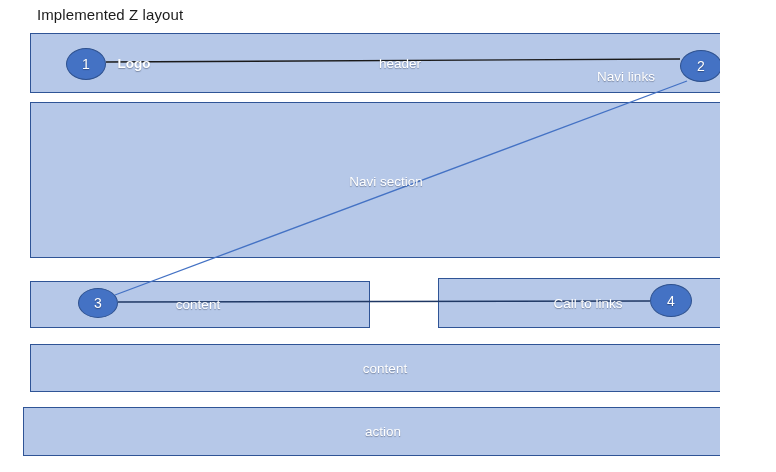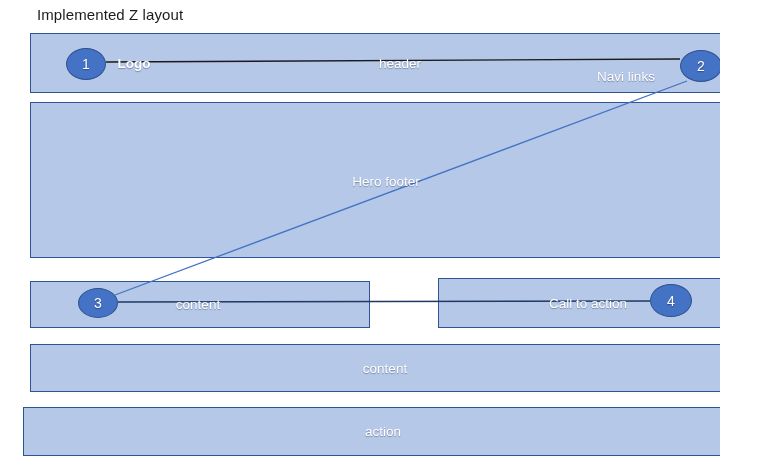--- a/index.html
+++ b/index.html
@@ -83,23 +83,23 @@
 
   <svg class="lines" viewBox="0 0 776 472">
     <line x1="106" y1="62" x2="680" y2="59" stroke="#1a1a1a" stroke-width="1.4"></line>
     <line x1="687" y1="81" x2="115" y2="295" stroke="#4472c4" stroke-width="1.3"></line>
     <line x1="118" y1="302" x2="650" y2="301" stroke="#1f3864" stroke-width="1.3"></line>
   </svg>
 
   <span class="lbl lbl-logo">Logo</span>
   <span class="lbl lbl-header">header</span>
   <span class="lbl lbl-navi">Navi links</span>
-  <span class="lbl lbl-hero">Hero footer</span>
+  <span class="lbl lbl-hero">Navi section</span>
   <span class="lbl lbl-content-left">content</span>
-  <span class="lbl lbl-cta">Call to action</span>
+  <span class="lbl lbl-cta">Call to links</span>
   <span class="lbl lbl-content-full">content</span>
   <span class="lbl lbl-footer">action</span>
 
   <div class="marker m1">1</div>
   <div class="marker m2">2</div>
   <div class="marker m3">3</div>
   <div class="marker m4">4</div>
 
 </div>
 

